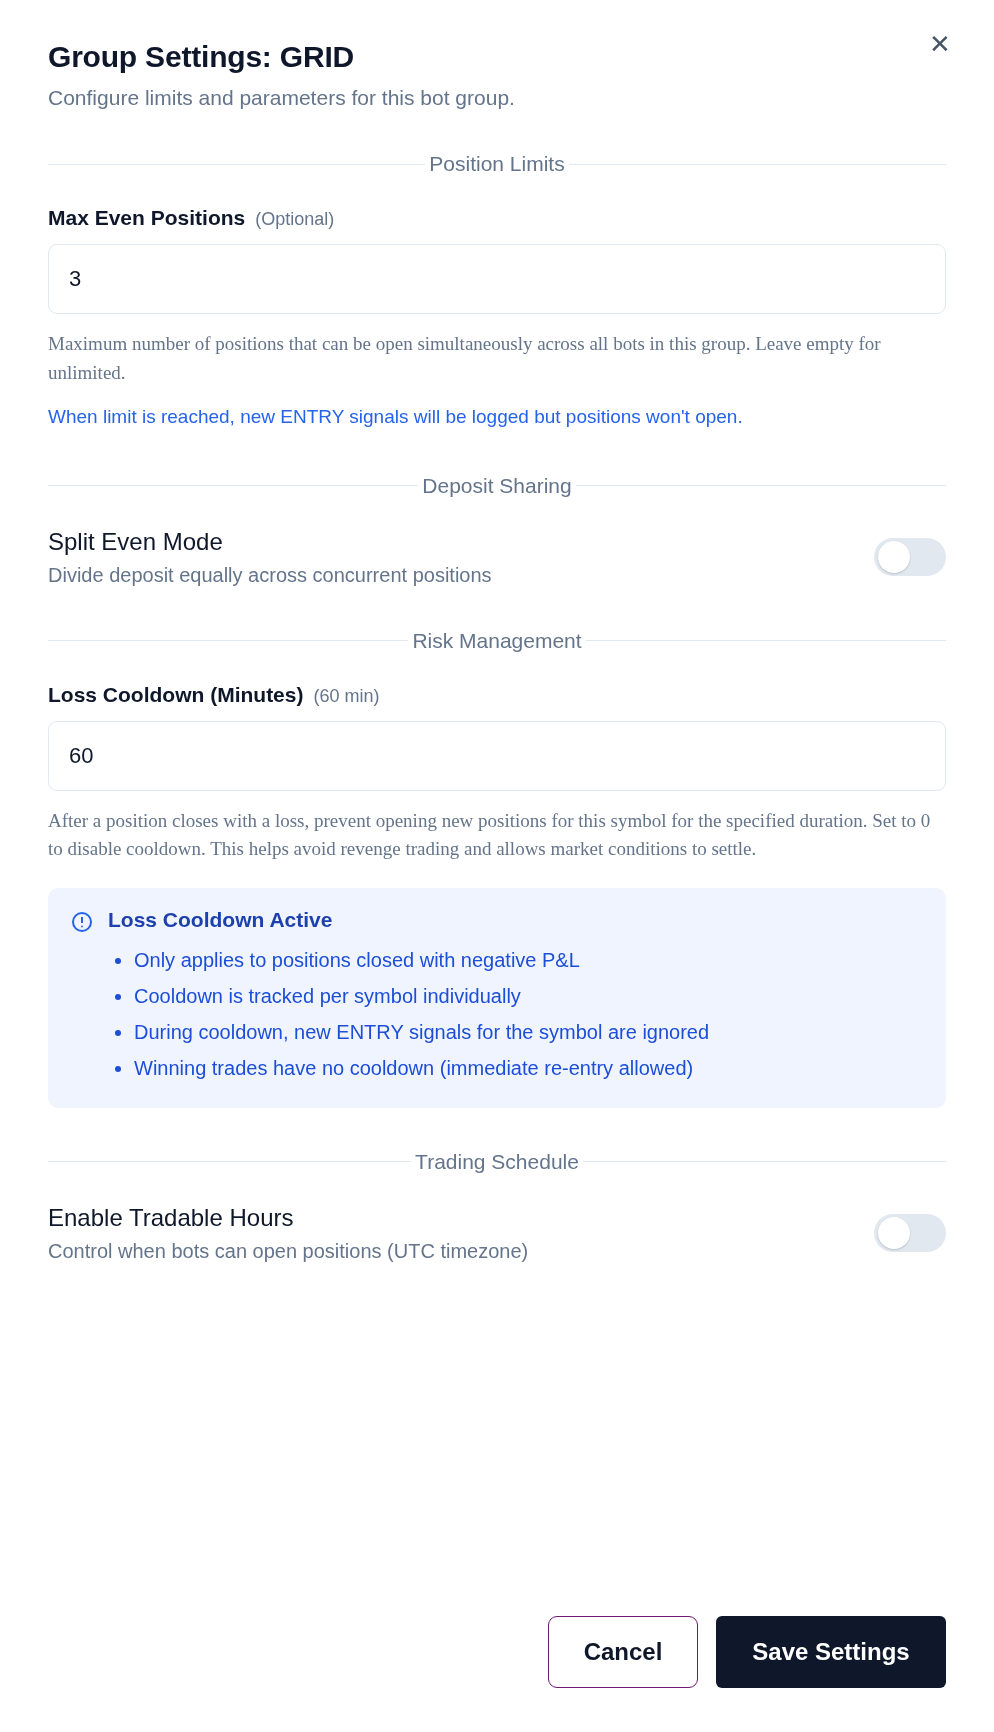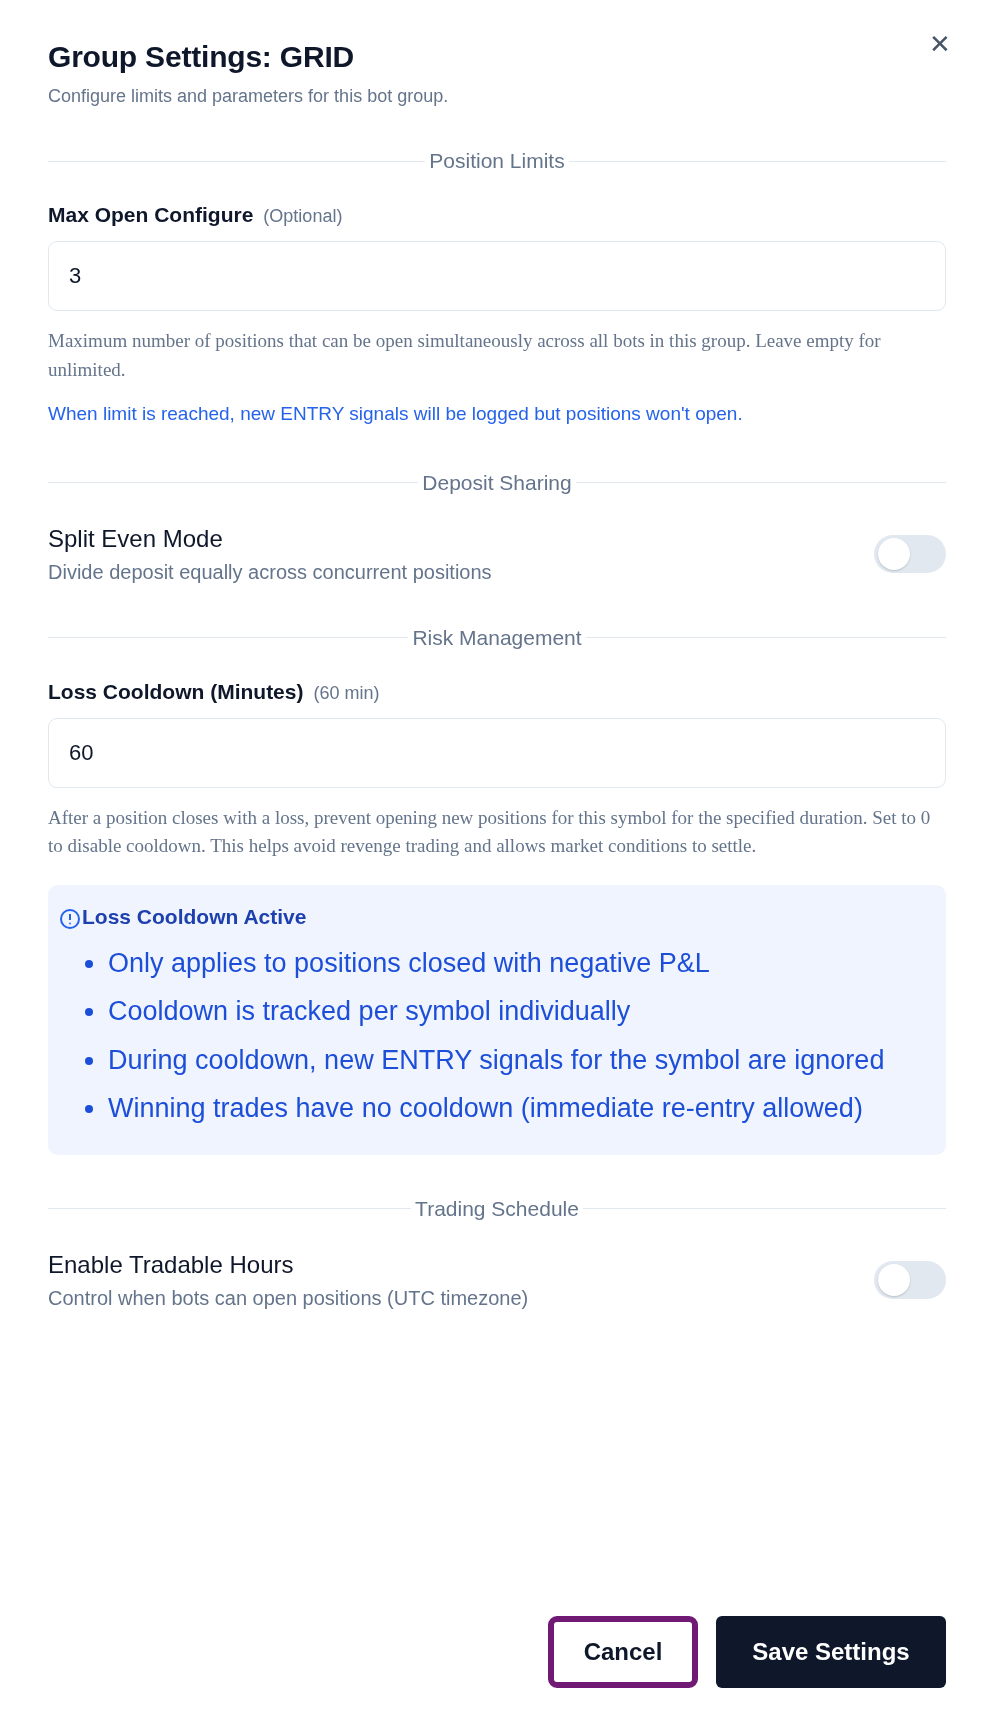--- a/index.html
+++ b/index.html
@@ -38,21 +38,21 @@
   }
   .title {
     padding-top: 40px;
     font-size: 30px;
     font-weight: bold;
     color: #0f172a;
     letter-spacing: -0.2px;
   }
   .subtitle {
     margin-top: 12px;
-    font-size: 18px;
+    font-size: 21px;
     color: #64748b;
   }
   .divider {
     display: flex;
     align-items: center;
     gap: 4px;
     margin-top: 42px;
     margin-bottom: 30px;
   }
   .divider .line {
@@ -137,54 +137,55 @@
     width: 32px;
     height: 32px;
     border-radius: 50%;
     background: #ffffff;
     box-shadow: 0 1px 2px rgba(0,0,0,0.18);
   }
   .info-box {
     margin-top: 24px;
     background: #eff4ff;
     border-radius: 10px;
-    padding: 20px 22px 22px 10px;
-    display: flex;
+    padding: 20px 22px 22px 22px;
+    display: flex;
+    gap: 14px;
   }
   .info-icon {
     flex: 0 0 auto;
     margin-top: 2px;
   }
   .info-title {
     font-size: 21px;
     font-weight: bold;
     color: #1e40af;
   }
   .info-list {
     margin-top: 10px;
     padding-left: 26px;
   }
   .info-list li {
-    font-size: 27px;
+    font-size: 20px;
     color: #1d4ed8;
     line-height: 1.8;
   }
   .footer {
     position: absolute;
     left: 48px;
     right: 48px;
     bottom: 44px;
     display: flex;
     justify-content: flex-end;
     gap: 18px;
   }
   .btn-cancel {
     min-width: 150px;
     height: 72px;
-    border: 6px solid #701a75;
+    border: 1px solid #701a75;
     border-radius: 9px;
     background: #ffffff;
     color: #0f172a;
     font-size: 24px;
     font-weight: bold;
     font-family: "Liberation Sans", sans-serif;
     cursor: pointer;
     padding: 0 26px;
   }
   .btn-save {
@@ -212,21 +213,21 @@
   <div class="subtitle">Configure limits and parameters for this bot group.</div>
 
   
   <div class="divider">
     <span class="line"></span>
     <span class="dtext">Position Limits</span>
     <span class="line"></span>
   </div>
 
   <div class="field-label-row">
-    <span class="field-label">Max Open Configure</span>
+    <span class="field-label">Max Even Positions</span>
     <span class="field-hint">(Optional)</span>
   </div>
   <input class="text-input" type="text" value="3" style="">
   <div class="help-text">Maximum number of positions that can be open simultaneously across all bots in this group. Leave empty for unlimited.</div>
   <div class="note-text">When limit is reached, new ENTRY signals will be logged but positions won't open.</div>
 
   
   <div class="divider">
     <span class="line"></span>
     <span class="dtext">Deposit Sharing</span>

